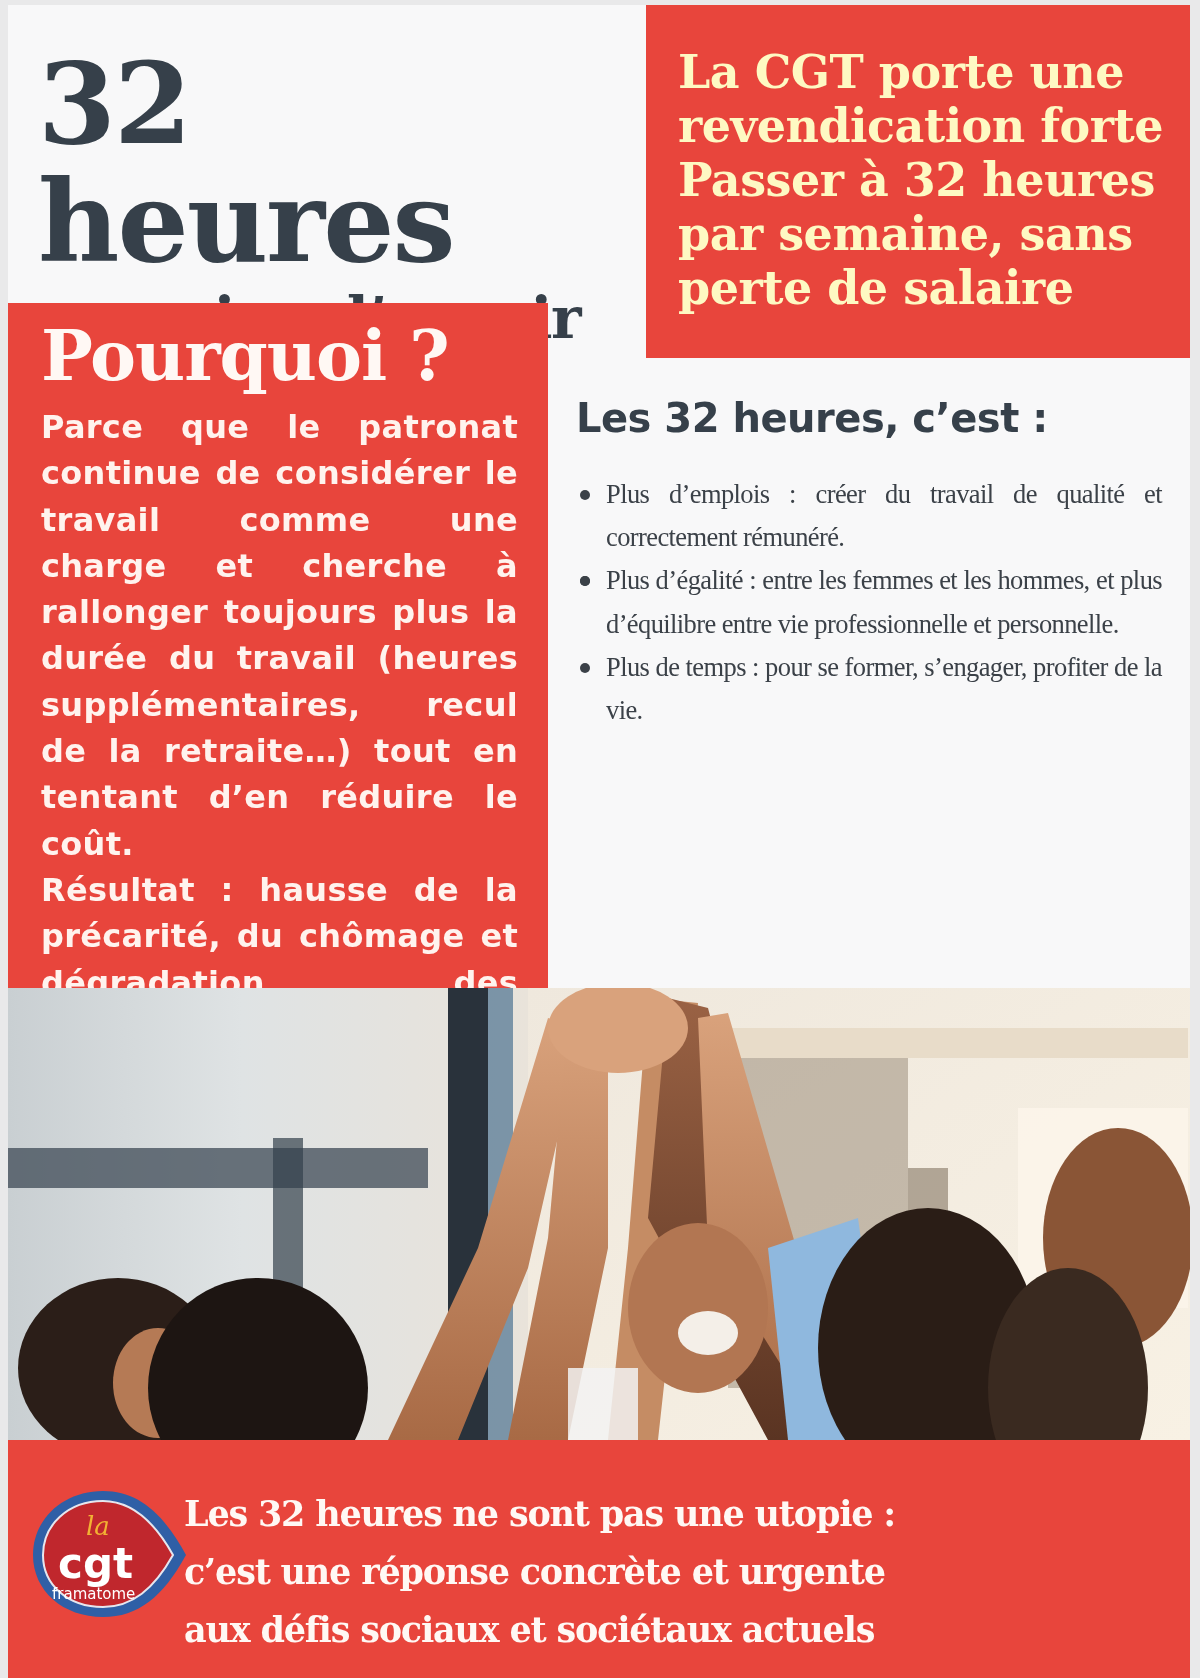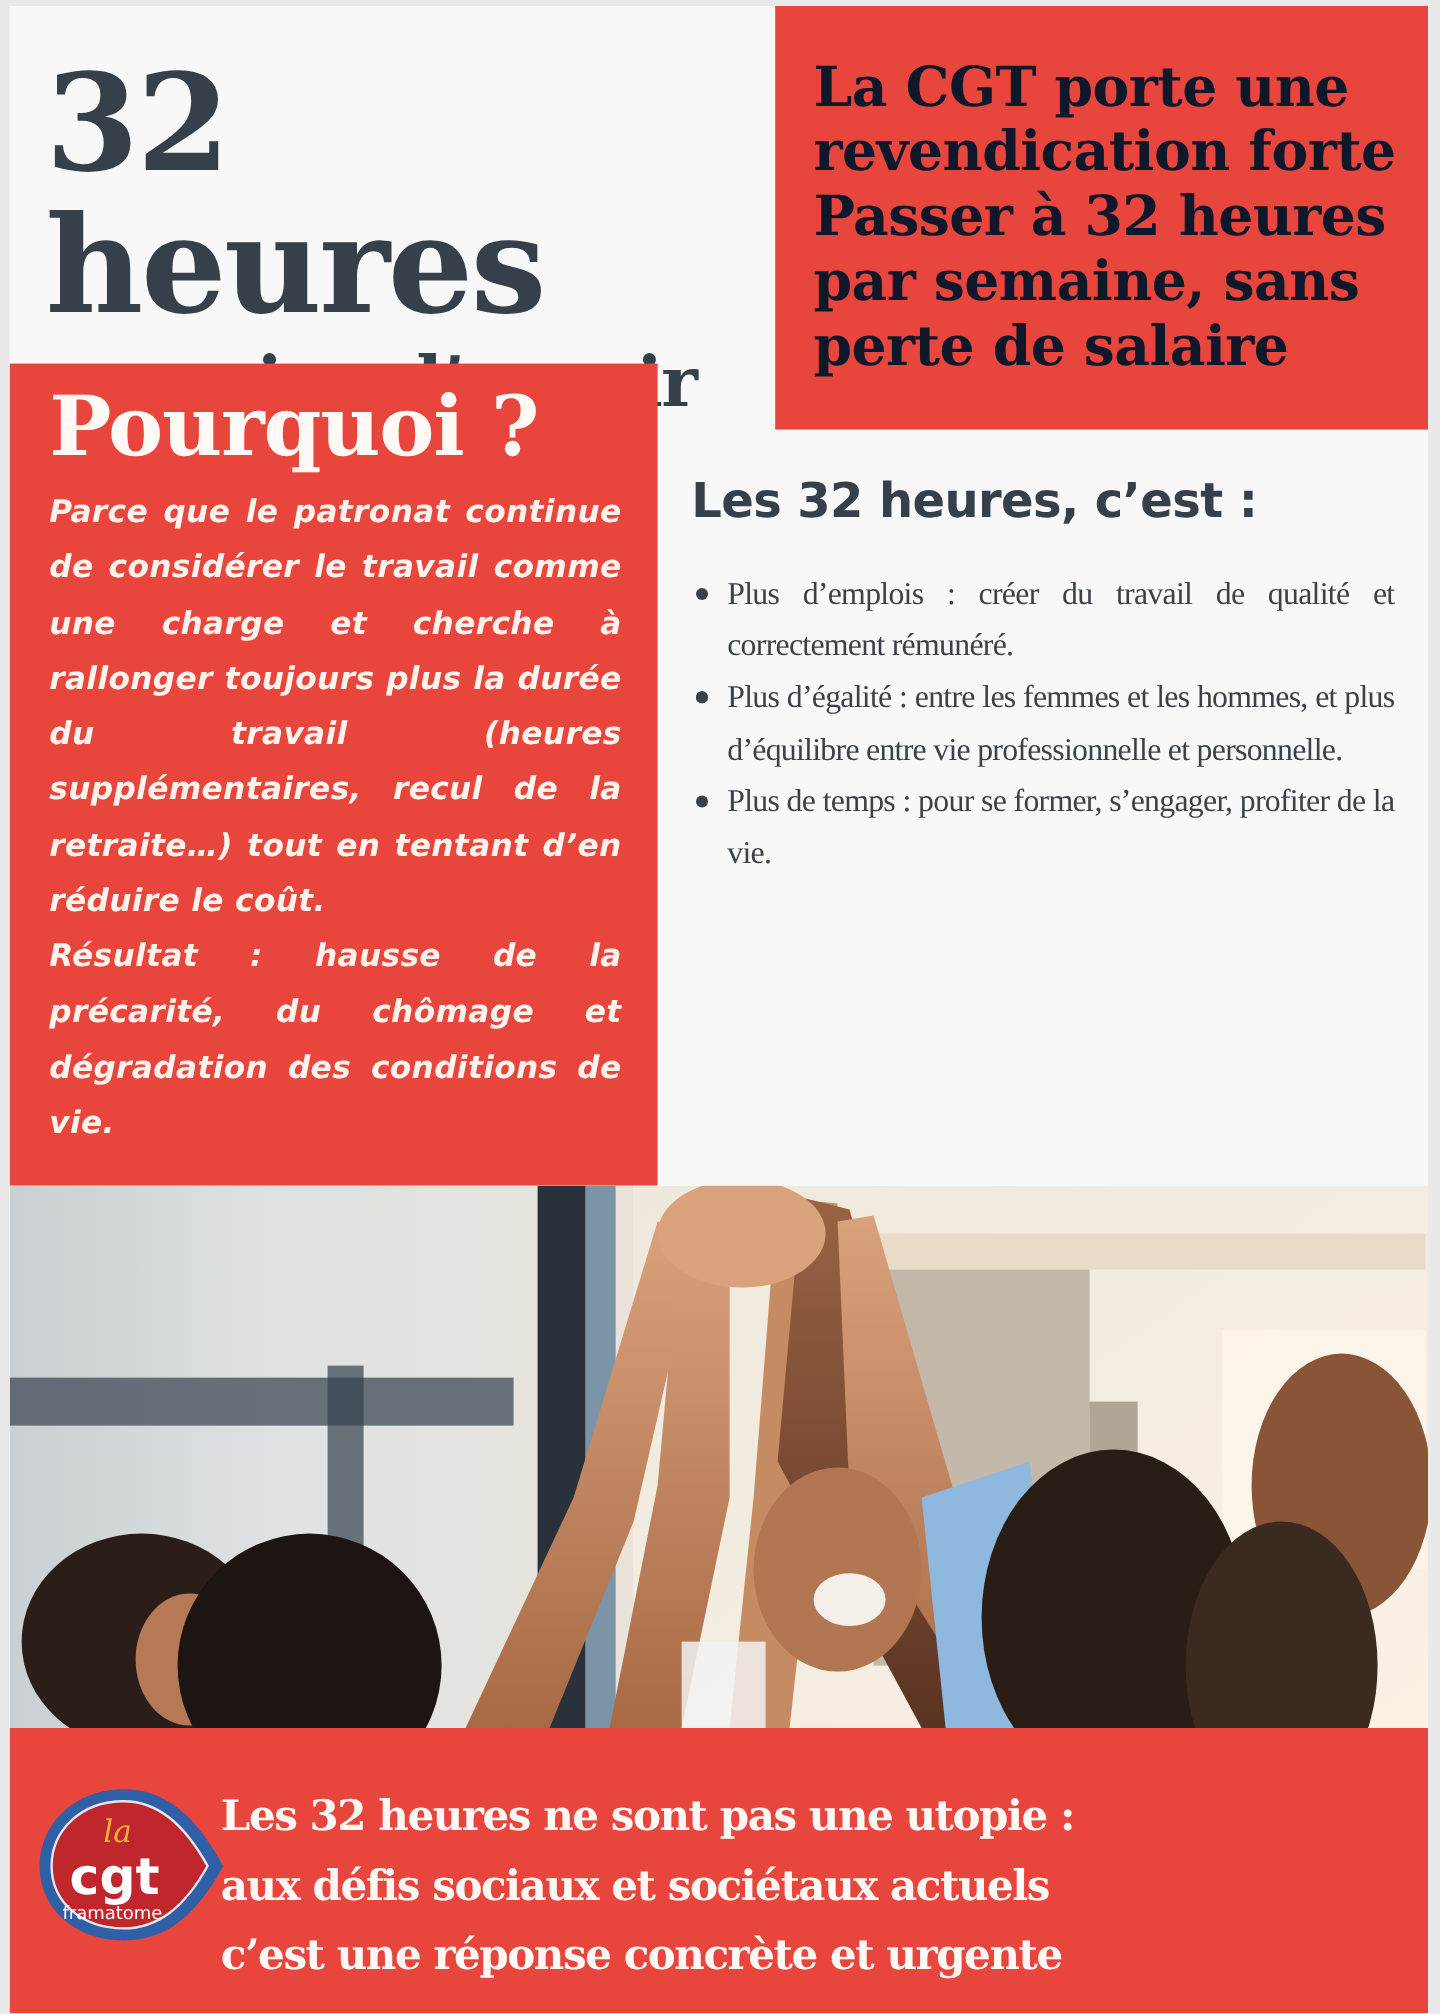--- a/index.html
+++ b/index.html
@@ -23,36 +23,36 @@
       margin-top: 2px;
     }
 
     
     .claim-box {
       position: absolute; left: 638px; top: 0; width: 544px; height: 353px;
       padding: 40px 20px 0 32px;
     }
     .claim-text {
       font-family: "DejaVu Serif", "Liberation Serif", serif; font-weight: bold;
-      font-size: 46px; line-height: 54px; color: #0f172a; letter-spacing: -0.5px;
+      font-size: 46px; line-height: 54px; color: #fef9c3; letter-spacing: -0.5px;
     }
 
     
     .why-box {
       position: absolute; left: 0; top: 298px; width: 540px; height: 685px;
       padding: 22px 30px 0 33px;
     }
     .why-title {
       font-family: "DejaVu Serif", "Liberation Serif", serif; font-weight: bold;
       font-size: 69px; line-height: 62px; color: #fff8f4; margin-bottom: 17px; letter-spacing: -1px;
     }
     .why-text {
       font-family: "DejaVu Sans", sans-serif; font-weight: bold;
-      font-size: 26px; line-height: 46.3px; color: #fff3ee;
-      text-align: justify; letter-spacing: 0.3px; font-style: italic;
+      font-size: 32px; line-height: 46.3px; color: #fff3ee;
+      text-align: justify; letter-spacing: 0.3px;
     }
 
     
     .list-col { position: absolute; left: 568px; top: 388px; width: 586px; }
     .list-title {
       font-family: "DejaVu Sans", sans-serif; font-weight: bold;
       font-size: 40px; line-height: 50px; color: #36404a; letter-spacing: -0.5px;
       margin-bottom: 30px;
     }
     .list { list-style: none; padding-left: 30px; }
@@ -186,18 +186,18 @@
       <svg width="160" height="138" viewBox="0 0 160 138">
         <path d="M75 6 C35 6 5 34 5 70 C5 106 35 132 75 132 C110 132 135 112 158 70 C135 28 110 6 75 6 Z" fill="#2f5fa6"></path>
         <path d="M75 16 C40 16 15 40 15 70 C15 100 40 122 75 122 C104 122 126 104 145 70 C126 36 104 16 75 16 Z" fill="#c0272d" stroke="#e6e6ee" stroke-width="2"></path>
         <text x="58" y="50" font-family="DejaVu Serif, serif" font-style="italic" font-size="26" fill="#f2b233">la</text>
         <text x="30" y="93" font-family="DejaVu Sans, sans-serif" font-weight="bold" font-size="42" fill="#ffffff">cgt</text>
         <text x="24" y="114" font-family="DejaVu Sans, sans-serif" font-size="15" fill="#ffffff">framatome</text>
       </svg>
     </div>
     <div class="banner-text">
       <div>Les 32 heures ne sont pas une utopie :</div>
+      <div>c’est une réponse concrète et urgente</div>
       <div>aux défis sociaux et sociétaux actuels</div>
-      <div>c’est une réponse concrète et urgente</div>
     </div>
   </div>
 
 </div>
 
 </body></html>

